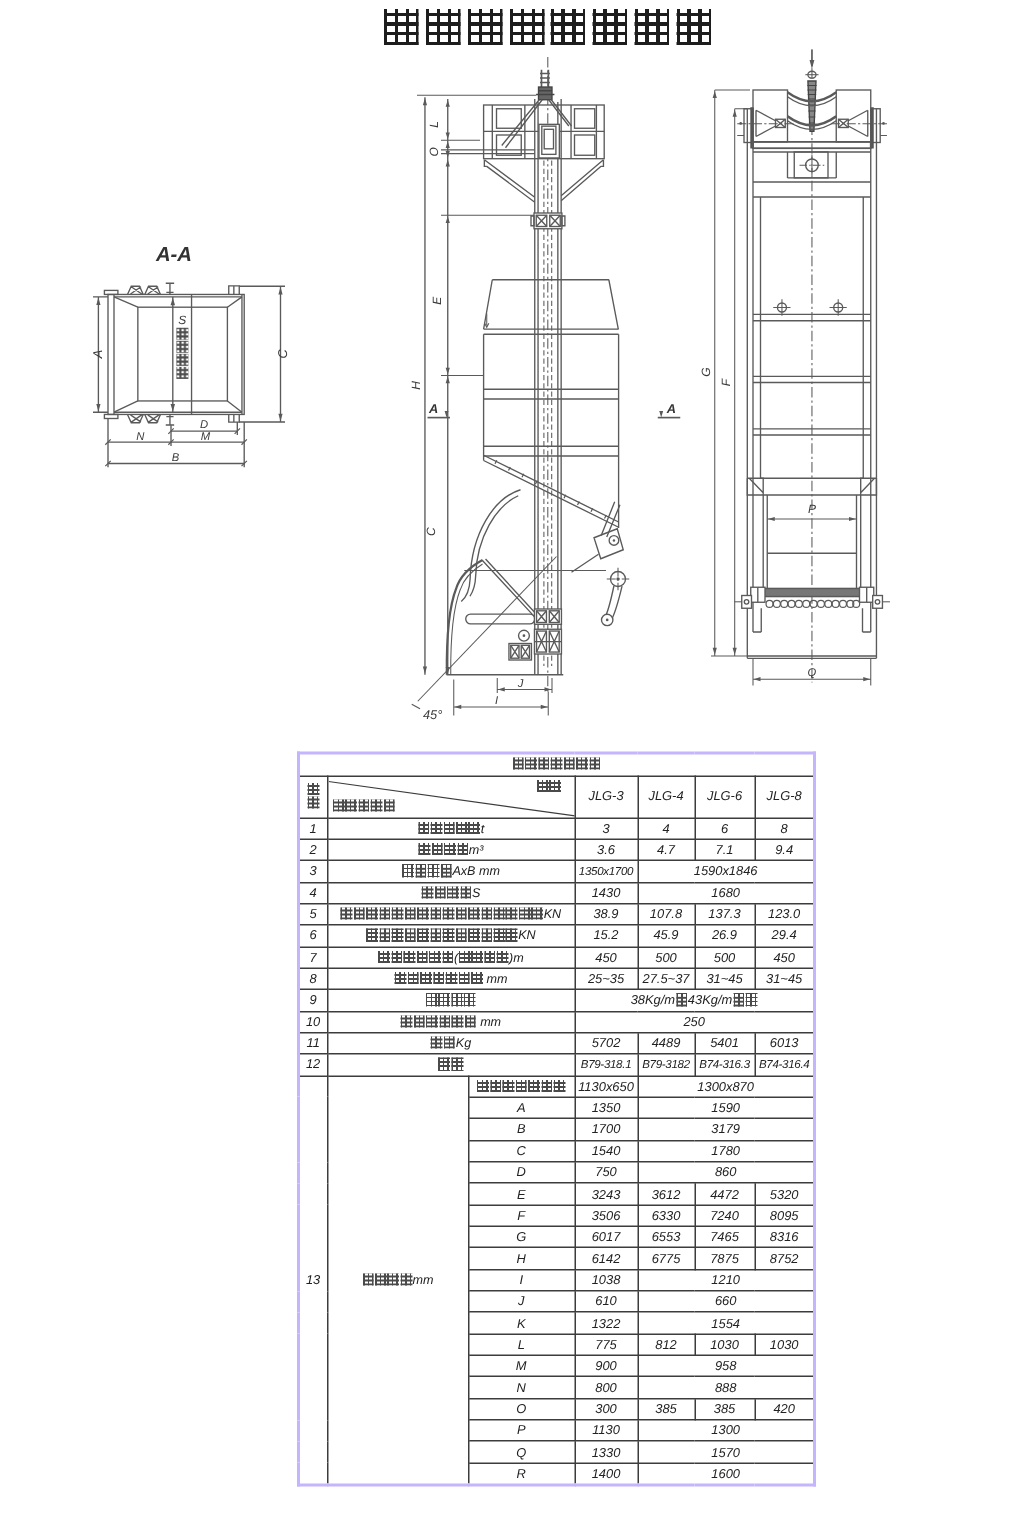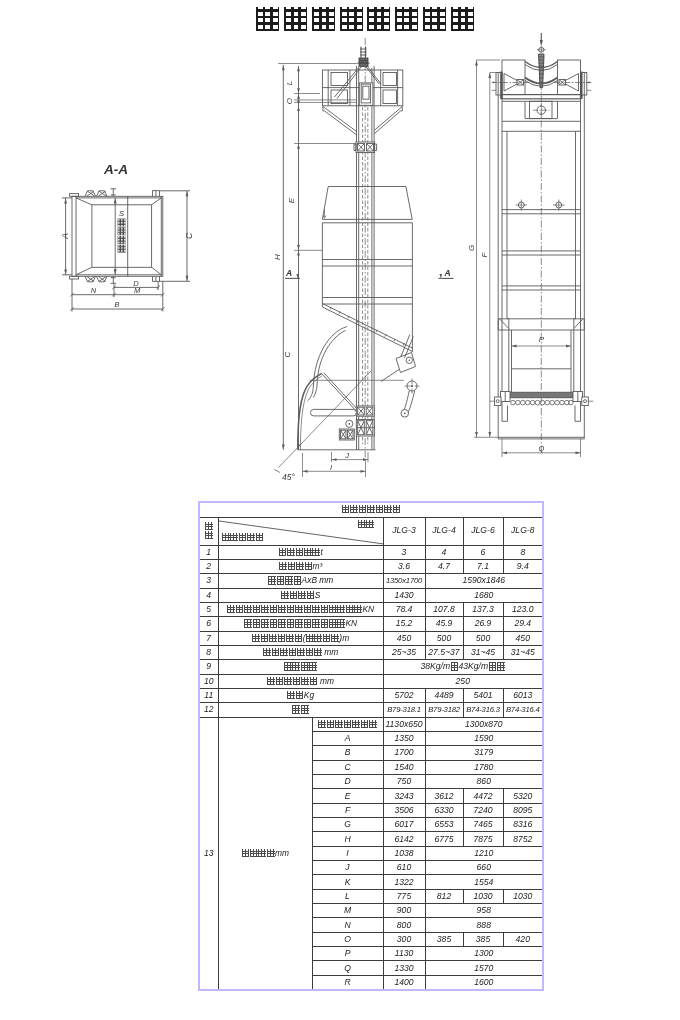--- a/index.html
+++ b/index.html
@@ -448,21 +448,21 @@
         </tr>
 <tr>
           <td>4</td>
           <td colspan="2" class="lab"><span class="cj"></span><span class="cj"></span><span class="cj"></span><span class="cj"></span>S</td>
           <td>1430</td>
           <td colspan="3">1680</td>
         </tr>
 <tr>
           <td>5</td>
           <td colspan="2" class="lab"><span class="cj"></span><span class="cj"></span><span class="cj"></span><span class="cj"></span><span class="cj"></span><span class="cj"></span><span class="cj"></span><span class="cj"></span><span class="cj"></span><span class="cj"></span><span class="cj"></span><span class="cj"></span><span class="cj"></span><span class="cj"></span><span class="cj"></span><span class="cj"></span>KN</td>
-          <td>78.4</td>
+          <td>38.9</td>
           <td>107.8</td>
           <td>137.3</td>
           <td>123.0</td>
         </tr>
 <tr>
           <td>6</td>
           <td colspan="2" class="lab"><span class="cj"></span><span class="cj"></span><span class="cj"></span><span class="cj"></span><span class="cj"></span><span class="cj"></span><span class="cj"></span><span class="cj"></span><span class="cj"></span><span class="cj"></span><span class="cj"></span><span class="cj"></span>KN</td>
           <td>15.2</td>
           <td>45.9</td>
           <td>26.9</td>

